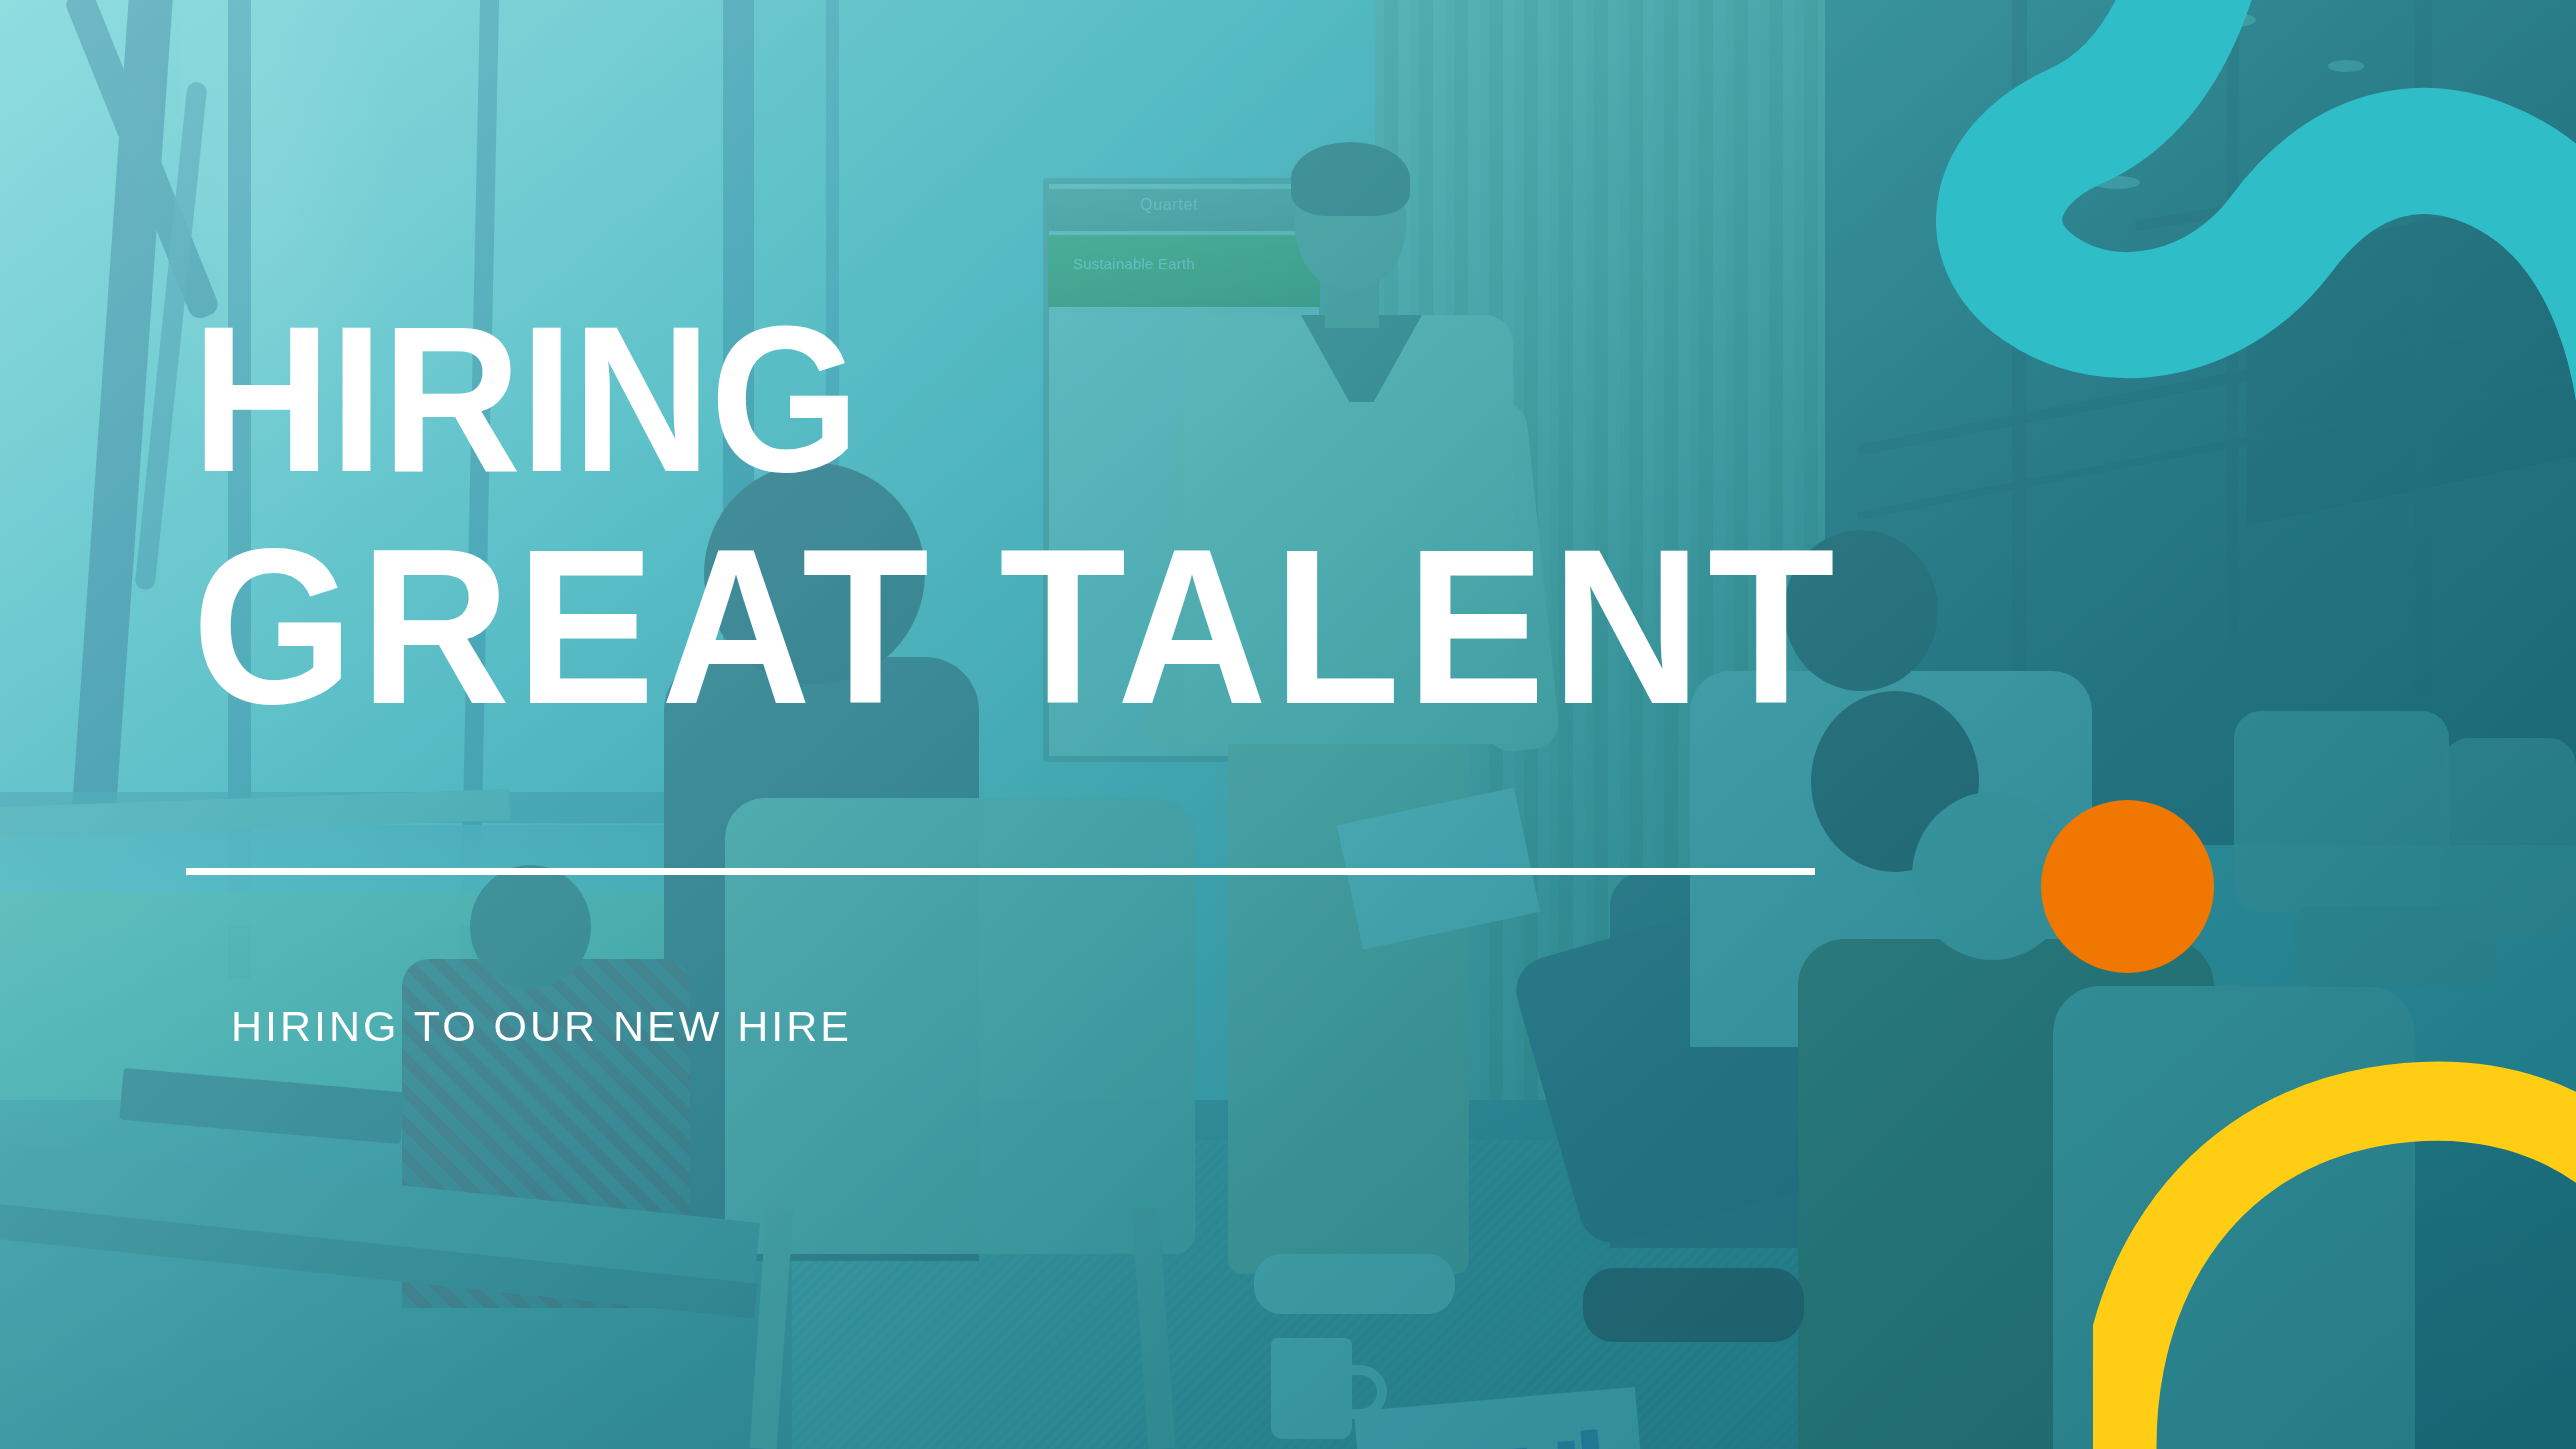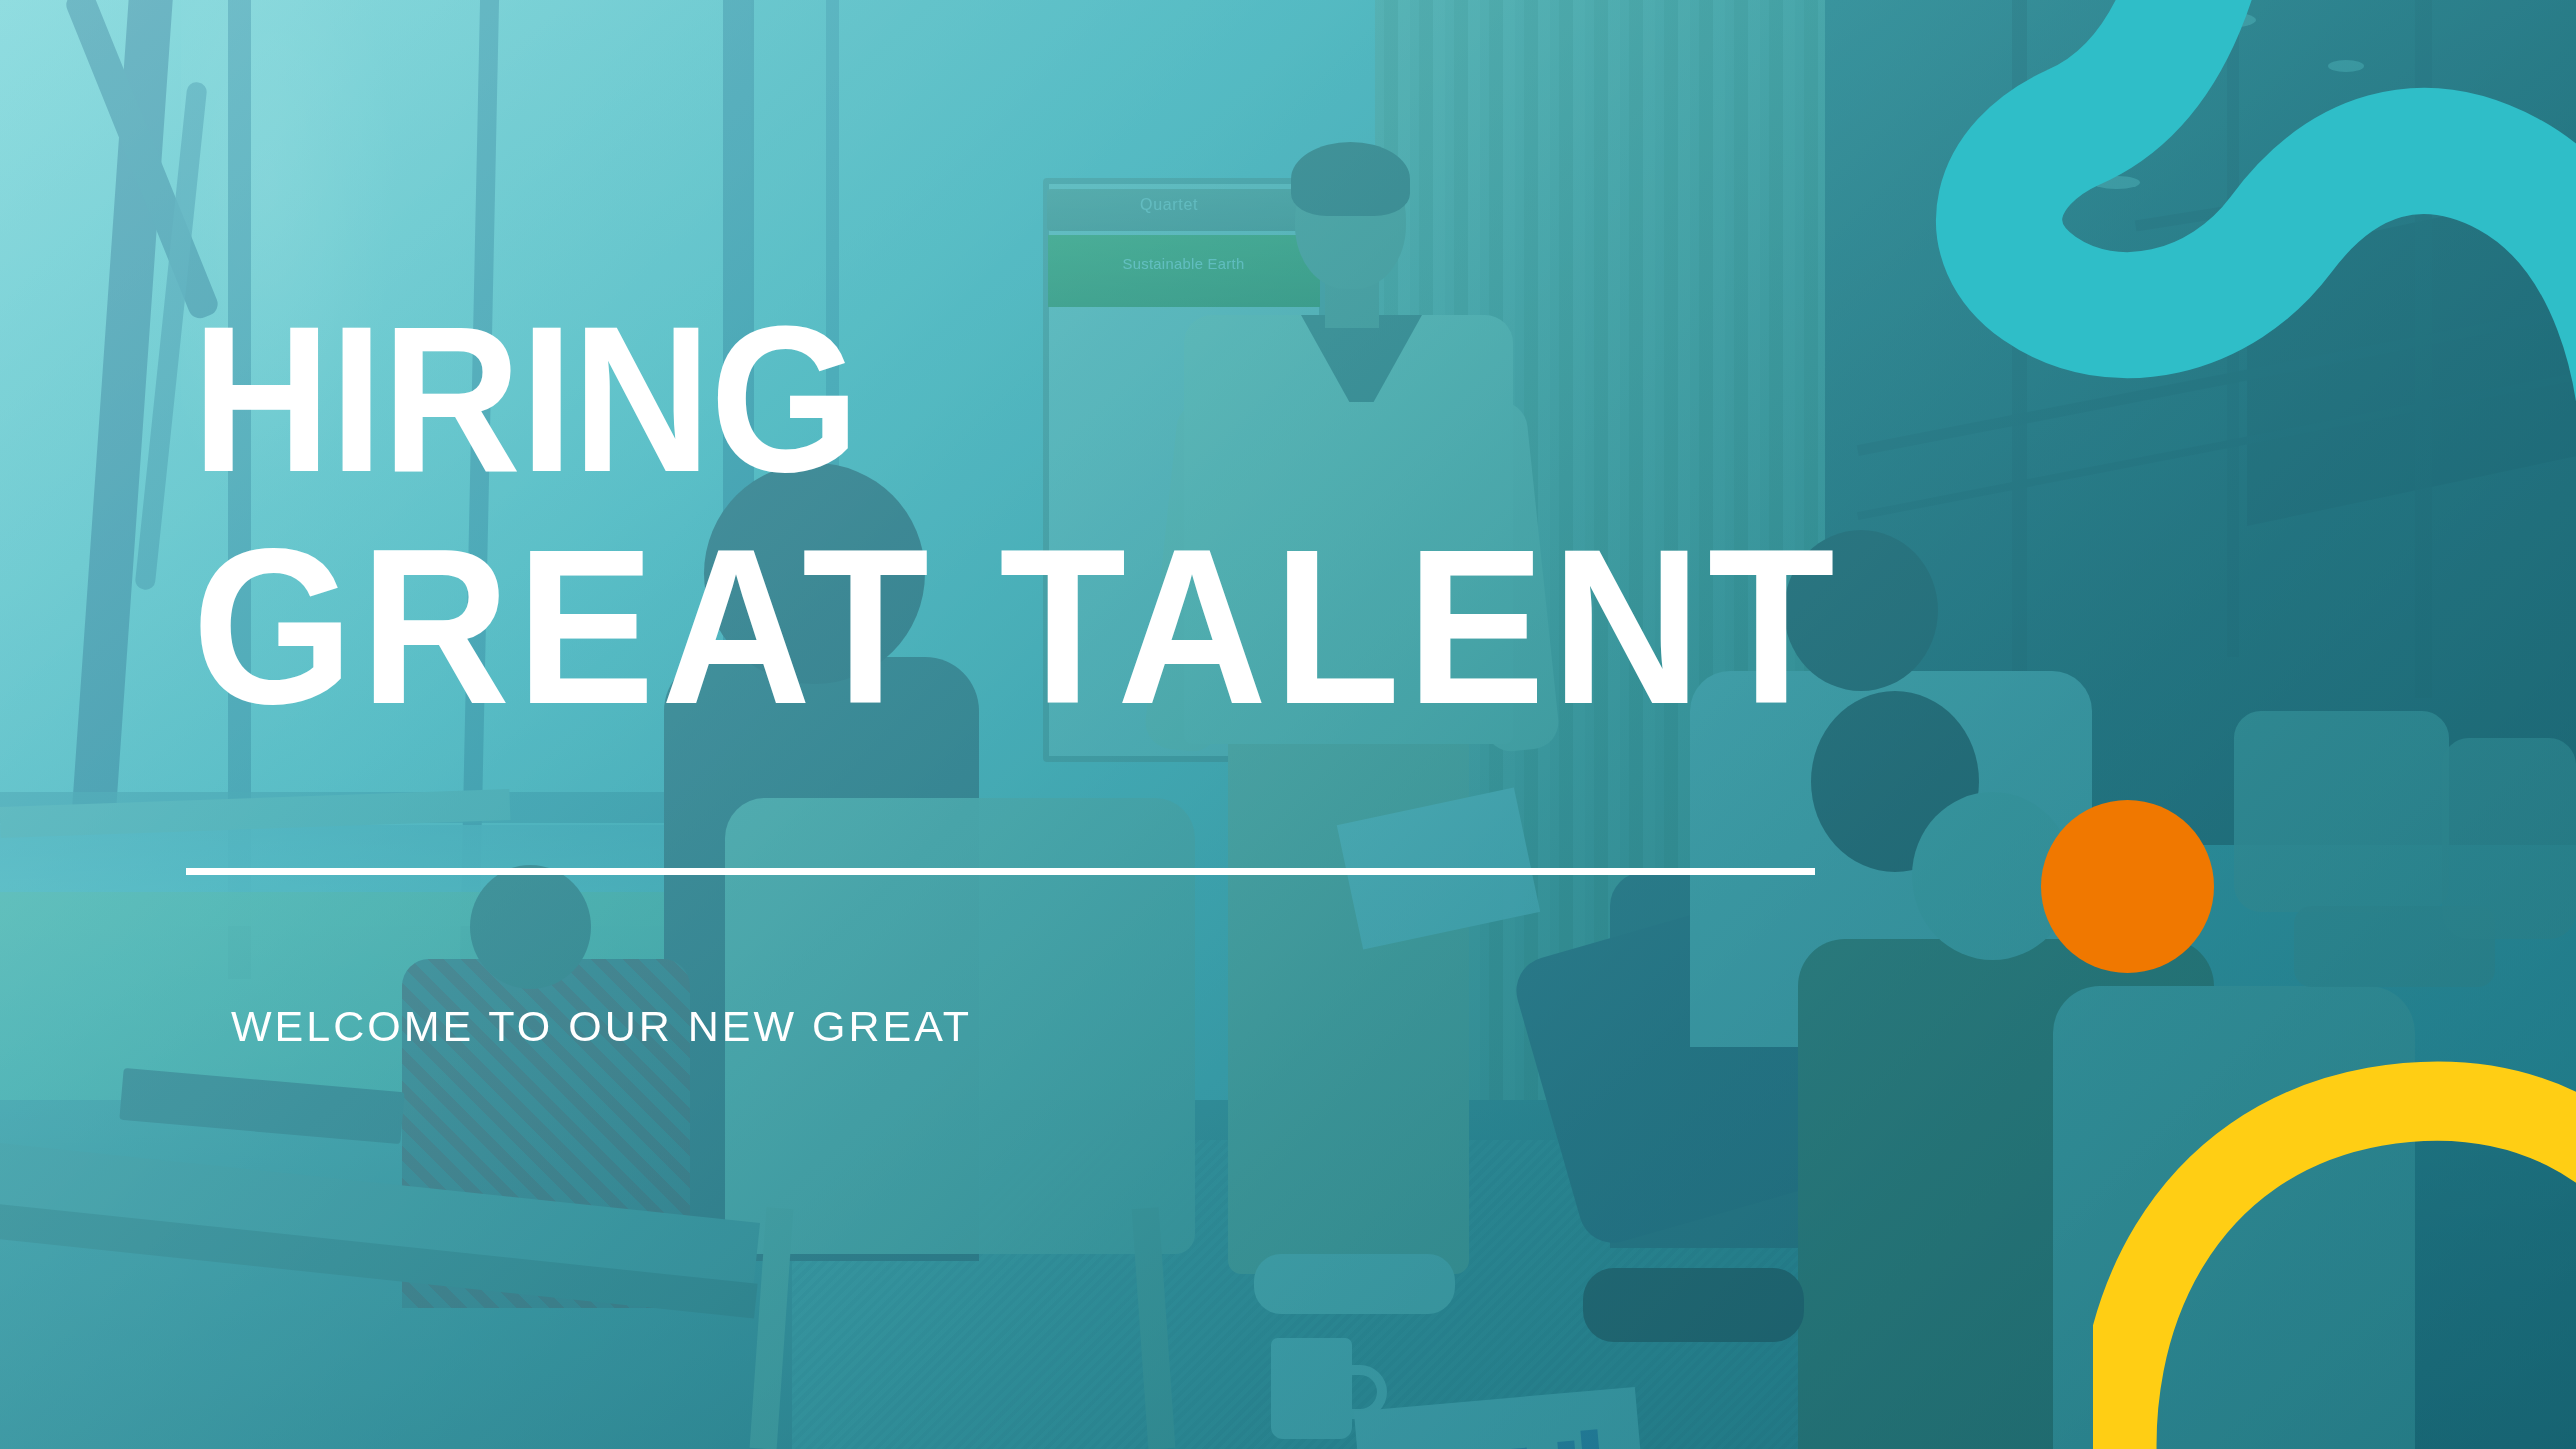--- a/index.html
+++ b/index.html
@@ -2,21 +2,20 @@
 <html style="font-size:10.7px"><head>
 <meta charset="utf-8">
 <style>
   html,body{margin:0;padding:0;background:#0b3b46;}
   *{box-sizing:border-box;}
   .stage{
     position:relative;
     width:2576px;height:1449px;
     overflow:hidden;
     font-family:"Liberation Sans", sans-serif;
-    text-align:center;
   }
 
   
   .photo{position:absolute;inset:0;overflow:hidden;background:#7fd0d6;}
   .photo > *{position:absolute;}
 
   
   .win-left{left:0;top:0;width:751px;height:1140px;
     background:linear-gradient(160deg,#a8e4e6 0%,#8fd9de 42%,#74c6d2 78%,#59b1c2 100%);}
   .mullion{background:#2f7f9e;opacity:.85;}
@@ -285,17 +284,17 @@
                C 10 430, 140 170, 420 120
                C 640 82, 800 180, 880 330" fill="none" stroke="#FFCE14" stroke-width="118" stroke-linecap="butt"></path>
     </svg>
 
   </div>
 
   <div class="copy">
     <div class="headline1">HIRING</div>
     <div class="headline2">GREAT TALENT</div>
     <div class="rule"></div>
-    <div class="subtitle">WELCOME TO OUR NEW GREAT</div>
+    <div class="subtitle">HIRING TO OUR NEW HIRE</div>
   </div>
 
 </div>
 
 
 </body></html>

